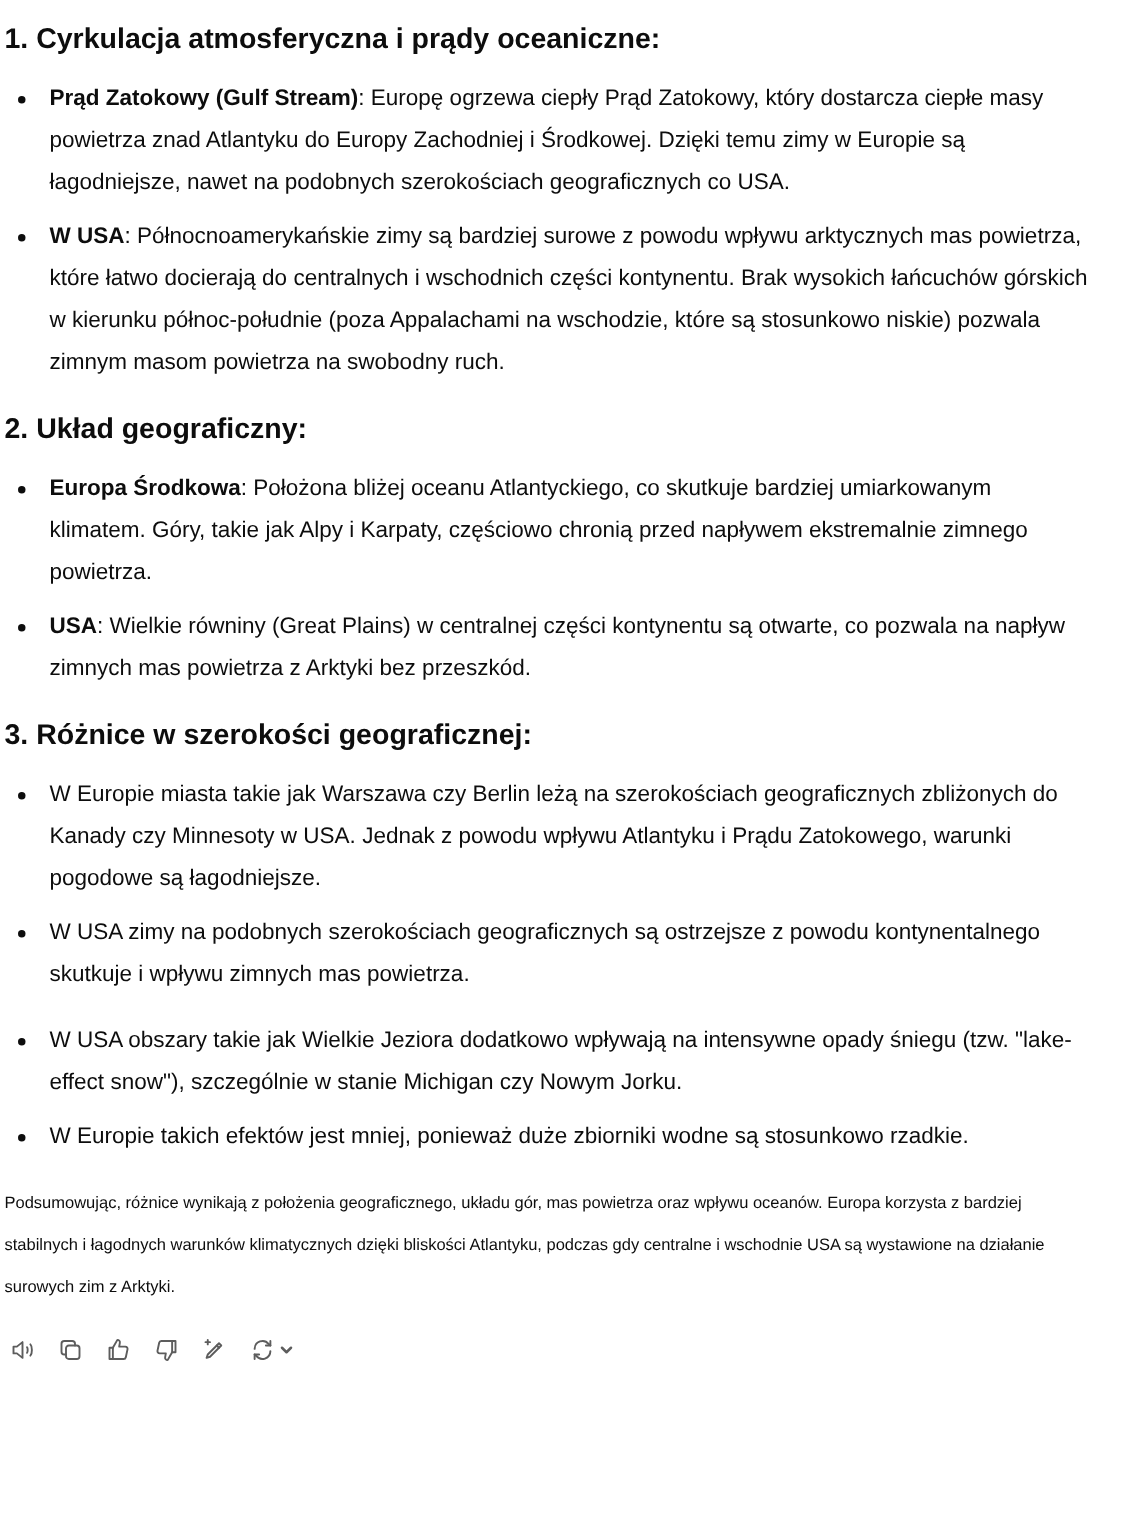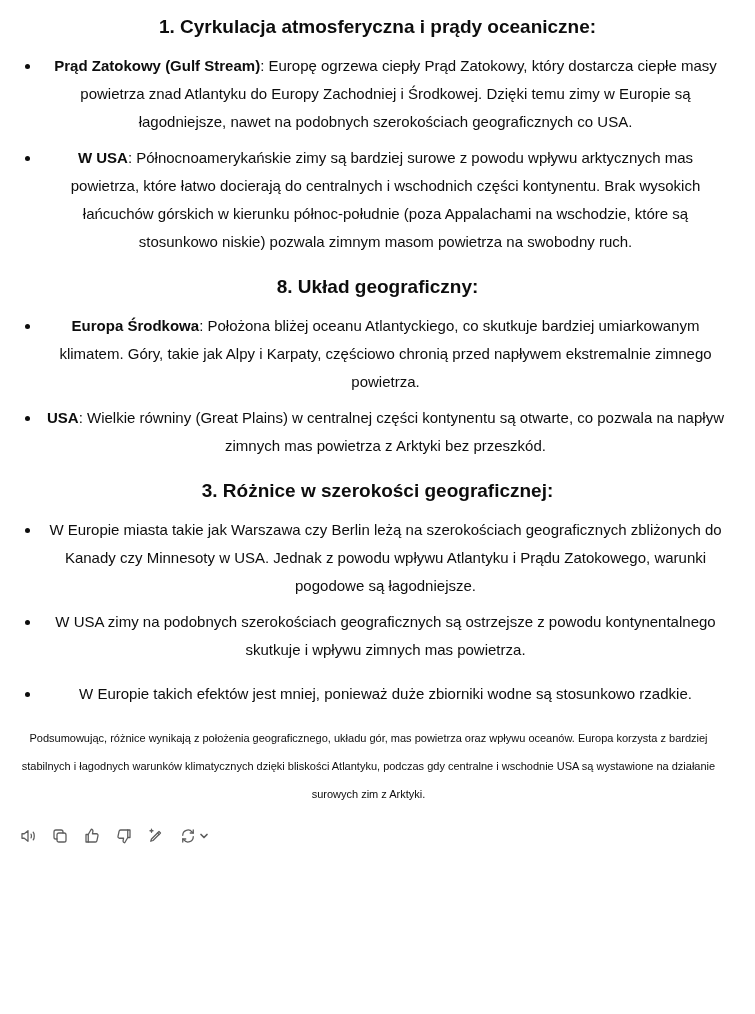--- a/index.html
+++ b/index.html
@@ -1,21 +1,21 @@
 <!DOCTYPE html>
 <html><head>
 <meta charset="utf-8">
 <style>
   html, body { margin: 0; padding: 0; background: #ffffff; }
   body {
     width: 755px; height: 1014px; overflow: hidden;
     font-family: "Liberation Sans", "DejaVu Sans", sans-serif;
     color: #0d0d0d;
   }
-  .content { padding: 12px 16px 0 16px; text-align: center; }
+  .content { padding: 12px 16px 0 3px; }
   h3 {
     font-size: 19px; font-weight: 700; margin: 0 0 10px 0; line-height: 30px;
     color: #0d0d0d;
   }
   ul { margin: 0 0 16px 0; padding-left: 30px; list-style: none; }
   li {
     position: relative; font-size: 15px; line-height: 28px; margin-bottom: 8px;
     padding-right: 14px;
   }
   li::before {
@@ -37,33 +37,34 @@
 <body>
 
 <div class="content">
 
   <h3>1. Cyrkulacja atmosferyczna i prądy oceaniczne:</h3>
   <ul>
     <li><b>Prąd Zatokowy (Gulf Stream)</b><span>: Europę ogrzewa ciepły Prąd Zatokowy, który dostarcza ciepłe masy powietrza znad Atlantyku do Europy Zachodniej i Środkowej. Dzięki temu zimy w Europie są łagodniejsze, nawet na podobnych szerokościach geograficznych co USA.</span></li>
     <li><b>W USA</b><span>: Północnoamerykańskie zimy są bardziej surowe z powodu wpływu arktycznych mas powietrza, które łatwo docierają do centralnych i wschodnich części kontynentu. Brak wysokich łańcuchów górskich w kierunku północ-południe (poza Appalachami na wschodzie, które są stosunkowo niskie) pozwala zimnym masom powietrza na swobodny ruch.</span></li>
   </ul>
 
-  <h3>8. Układ geograficzny:</h3>
+  <h3>2. Układ geograficzny:</h3>
   <ul>
     <li><b>Europa Środkowa</b><span>: Położona bliżej oceanu Atlantyckiego, co skutkuje bardziej umiarkowanym klimatem. Góry, takie jak Alpy i Karpaty, częściowo chronią przed napływem ekstremalnie zimnego powietrza.</span></li>
     <li><b>USA</b><span>: Wielkie równiny (Great Plains) w centralnej części kontynentu są otwarte, co pozwala na napływ zimnych mas powietrza z Arktyki bez przeszkód.</span></li>
   </ul>
 
   <h3>3. Różnice w szerokości geograficznej:</h3>
   <ul>
     <li><span>W Europie miasta takie jak Warszawa czy Berlin leżą na szerokościach geograficznych zbliżonych do Kanady czy Minnesoty w USA. Jednak z powodu wpływu Atlantyku i Prądu Zatokowego, warunki pogodowe są łagodniejsze.</span></li>
     <li><span>W USA zimy na podobnych szerokościach geograficznych są ostrzejsze z powodu kontynentalnego skutkuje i wpływu zimnych mas powietrza.</span></li>
   </ul>
 
   <ul>
+    <li><span>W USA obszary takie jak Wielkie Jeziora dodatkowo wpływają na intensywne opady śniegu (tzw. "lake-effect snow"), szczególnie w stanie Michigan czy Nowym Jorku.</span></li>
     <li><span>W Europie takich efektów jest mniej, ponieważ duże zbiorniki wodne są stosunkowo rzadkie.</span></li>
   </ul>
 
   <p class="summary">Podsumowując, różnice wynikają z położenia geograficznego, układu gór, mas powietrza oraz wpływu oceanów. Europa korzysta z bardziej stabilnych i łagodnych warunków klimatycznych dzięki bliskości Atlantyku, podczas gdy centralne i wschodnie USA są wystawione na działanie surowych zim z Arktyki.</p>
 
   <div class="actions">
     <div class="btn" title="Read aloud">
       <svg viewBox="0 0 24 24">
           <path d="M4 9h3l5-4v14l-5-4H4z"></path>
           <path d="M16 9.5c.8.8.8 4.2 0 5"></path>

